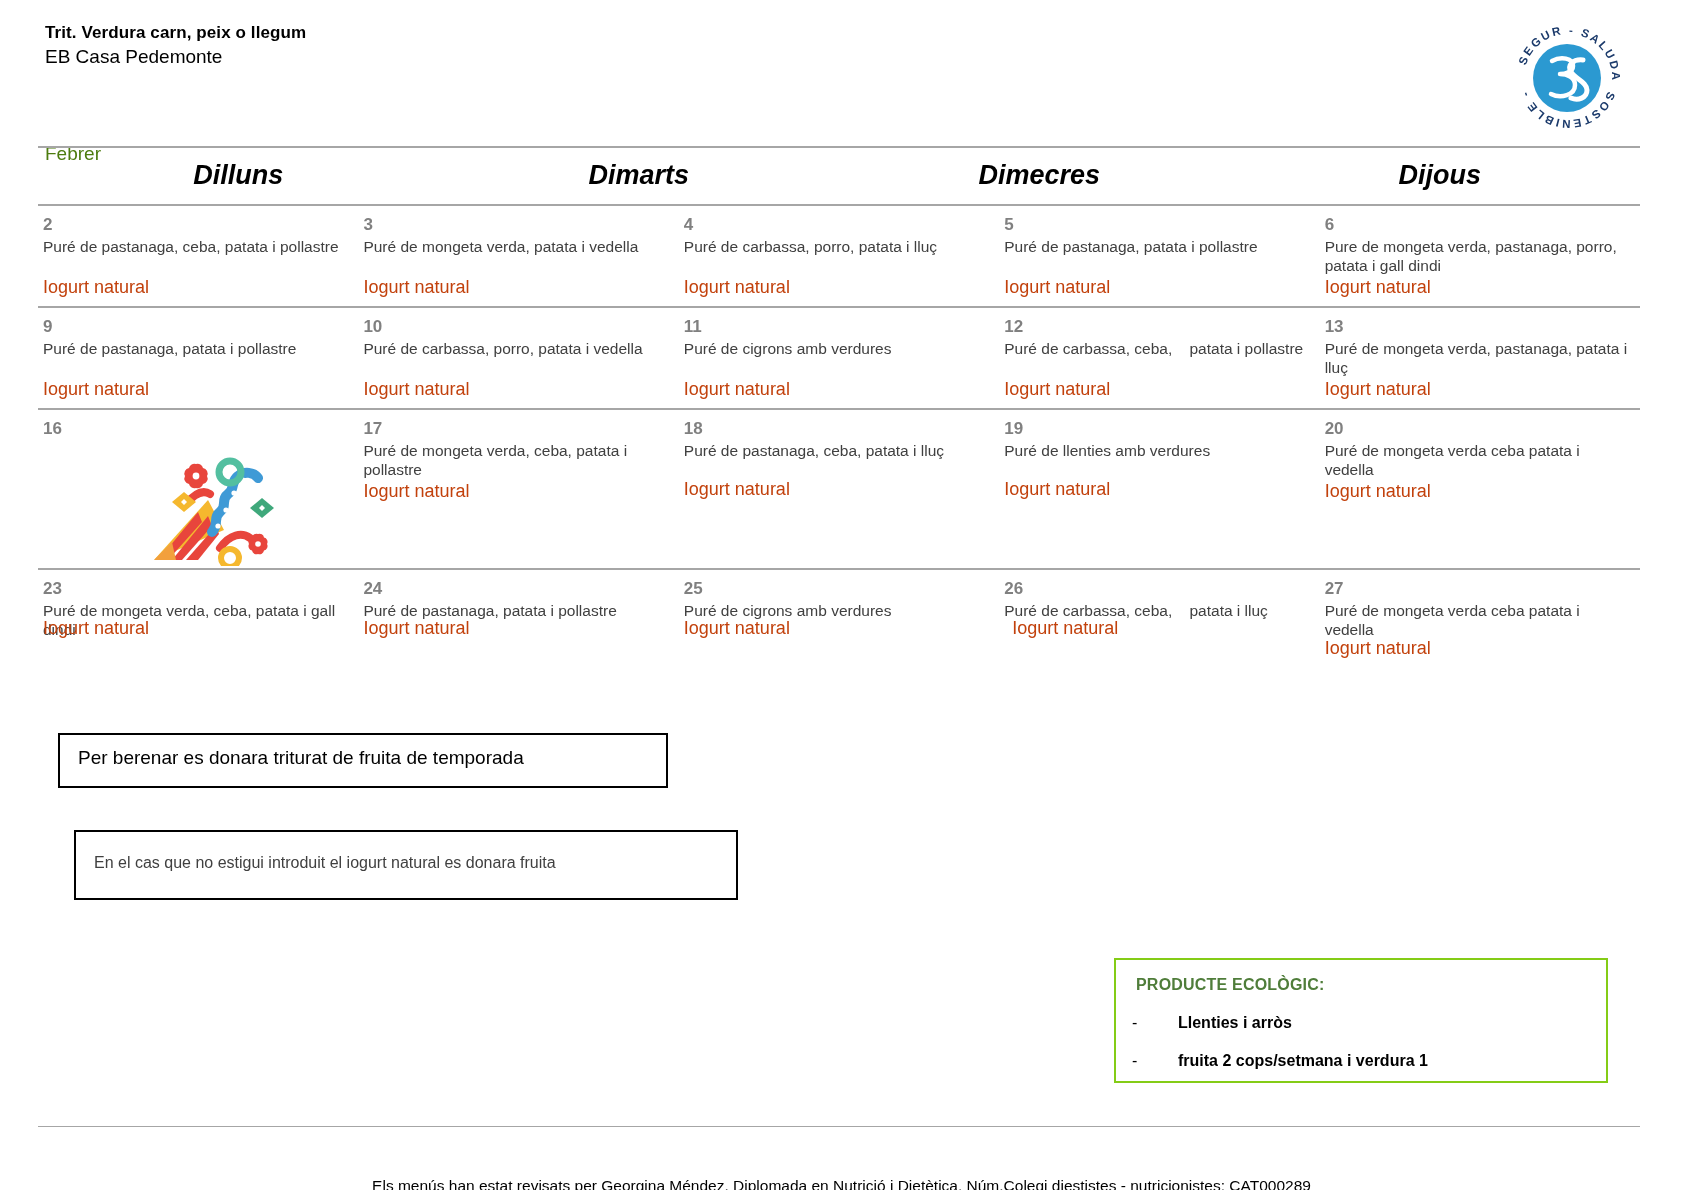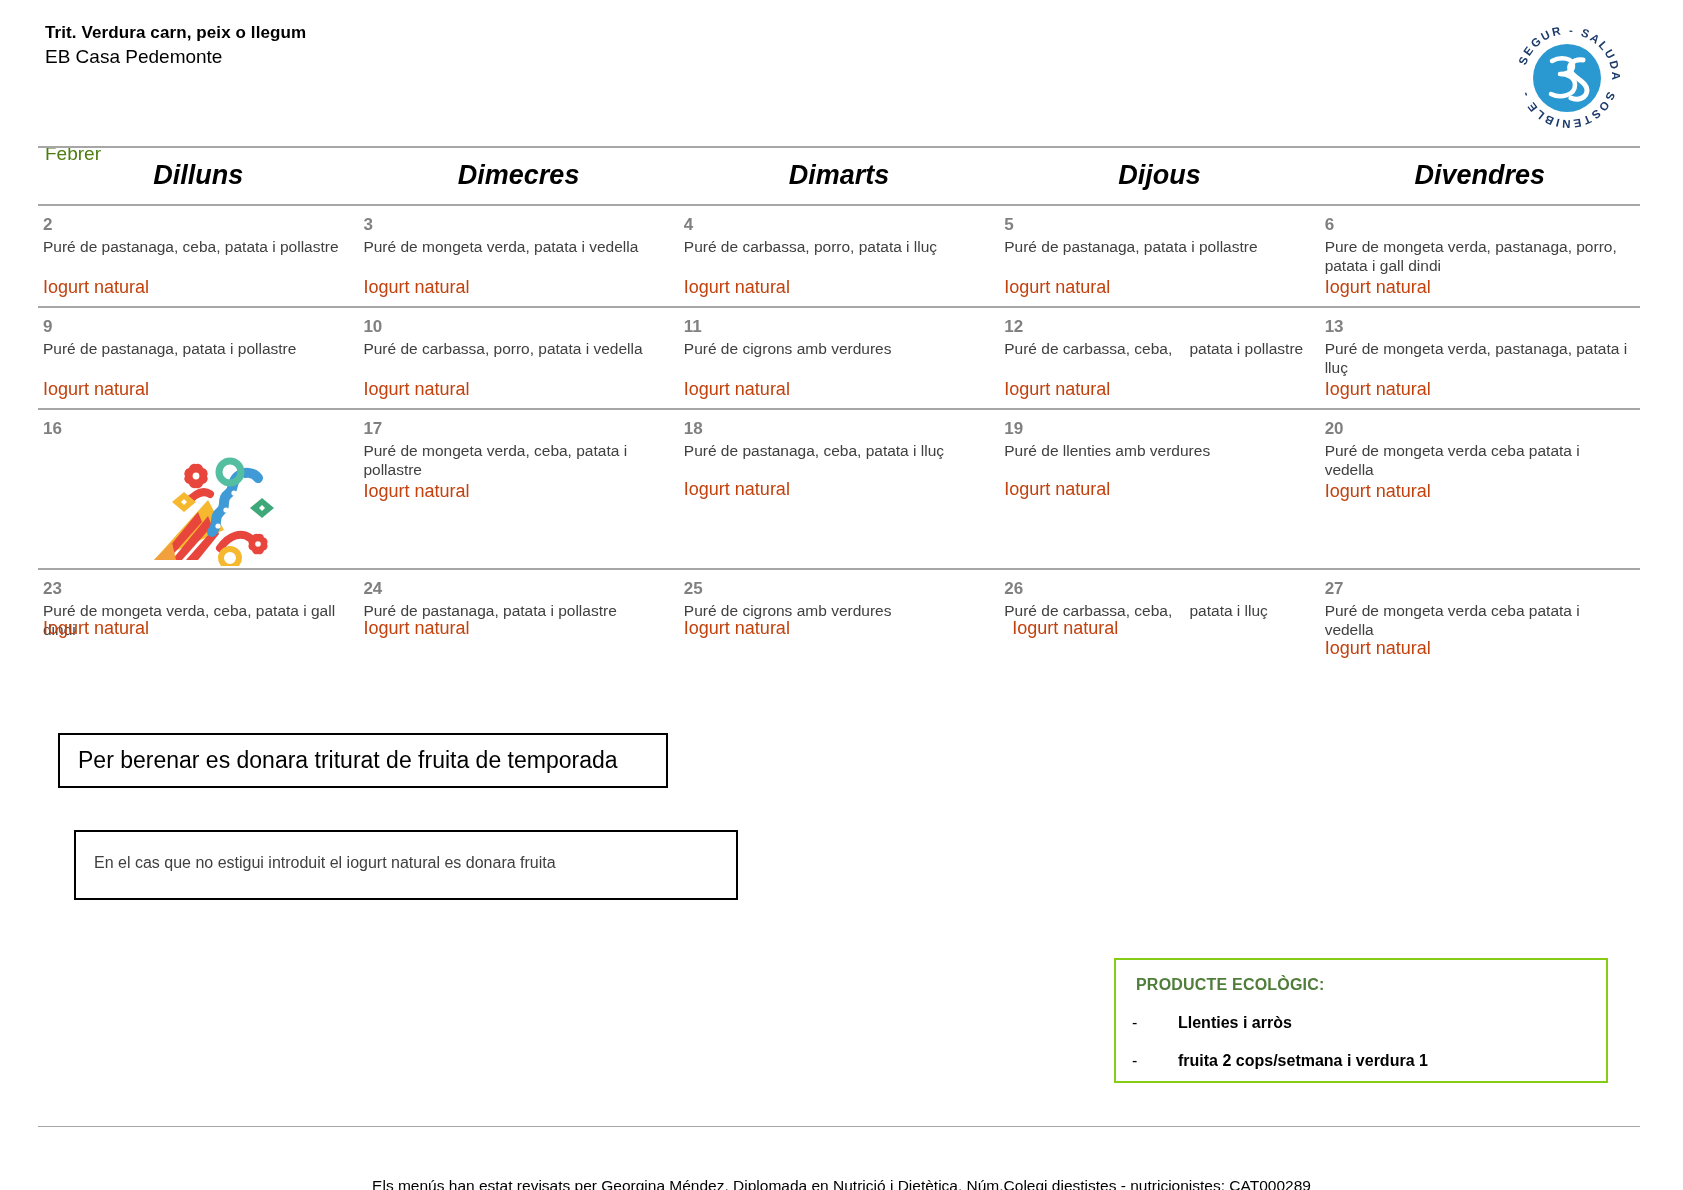--- a/index.html
+++ b/index.html
@@ -160,21 +160,21 @@
     border: 2px solid #000;
     box-sizing: border-box;
     background: #fff;
   }
   .notebox .note-txt {
     position: absolute;
     left: 18px;
     color: #000;
   }
   #note-1 { left: 58px; top: 733px; width: 610px; height: 55px; }
-  #note-1 .note-txt { top: 12px; font-size: 23px; font-family: "Liberation Sans", sans-serif; }
+  #note-1 .note-txt { top: 12px; font-size: 19px; font-family: "Liberation Sans", sans-serif; }
   #note-2 { left: 74px; top: 830px; width: 664px; height: 70px; }
   #note-2 .note-txt { top: 22px; font-size: 16px; color: #404040; }
 
   
   #eco-box {
     position: absolute;
     left: 1114px;
     top: 958px;
     width: 494px;
     height: 125px;
@@ -252,24 +252,23 @@
       </text>
       <text font-family="'Liberation Sans', sans-serif" font-size="11.5" font-weight="bold" fill="#1b3a6b" letter-spacing="2.2">
         <textPath href="#arcBot" startOffset="10%">SOSTENIBLE  -</textPath>
       </text>
     </svg>
   </div>
 
   <div class="hr" style="top:146px;"></div>
   <div class="weekdays">
     <div class="weekday">Dilluns</div>
+    <div class="weekday">Dimarts</div>
     <div class="weekday">Dimecres</div>
-    <div class="weekday">Dimarts</div>
     <div class="weekday">Dijous</div>
-    <div class="weekday">Divendres</div>
   </div>
 
   <div class="calendar">
 
     <div class="week w1">
       <div class="daycell">
         <div class="daynum">2</div>
         <div class="dish">Puré de pastanaga, ceba, patata i pollastre</div>
         <div class="yog">Iogurt natural</div>
       </div>

